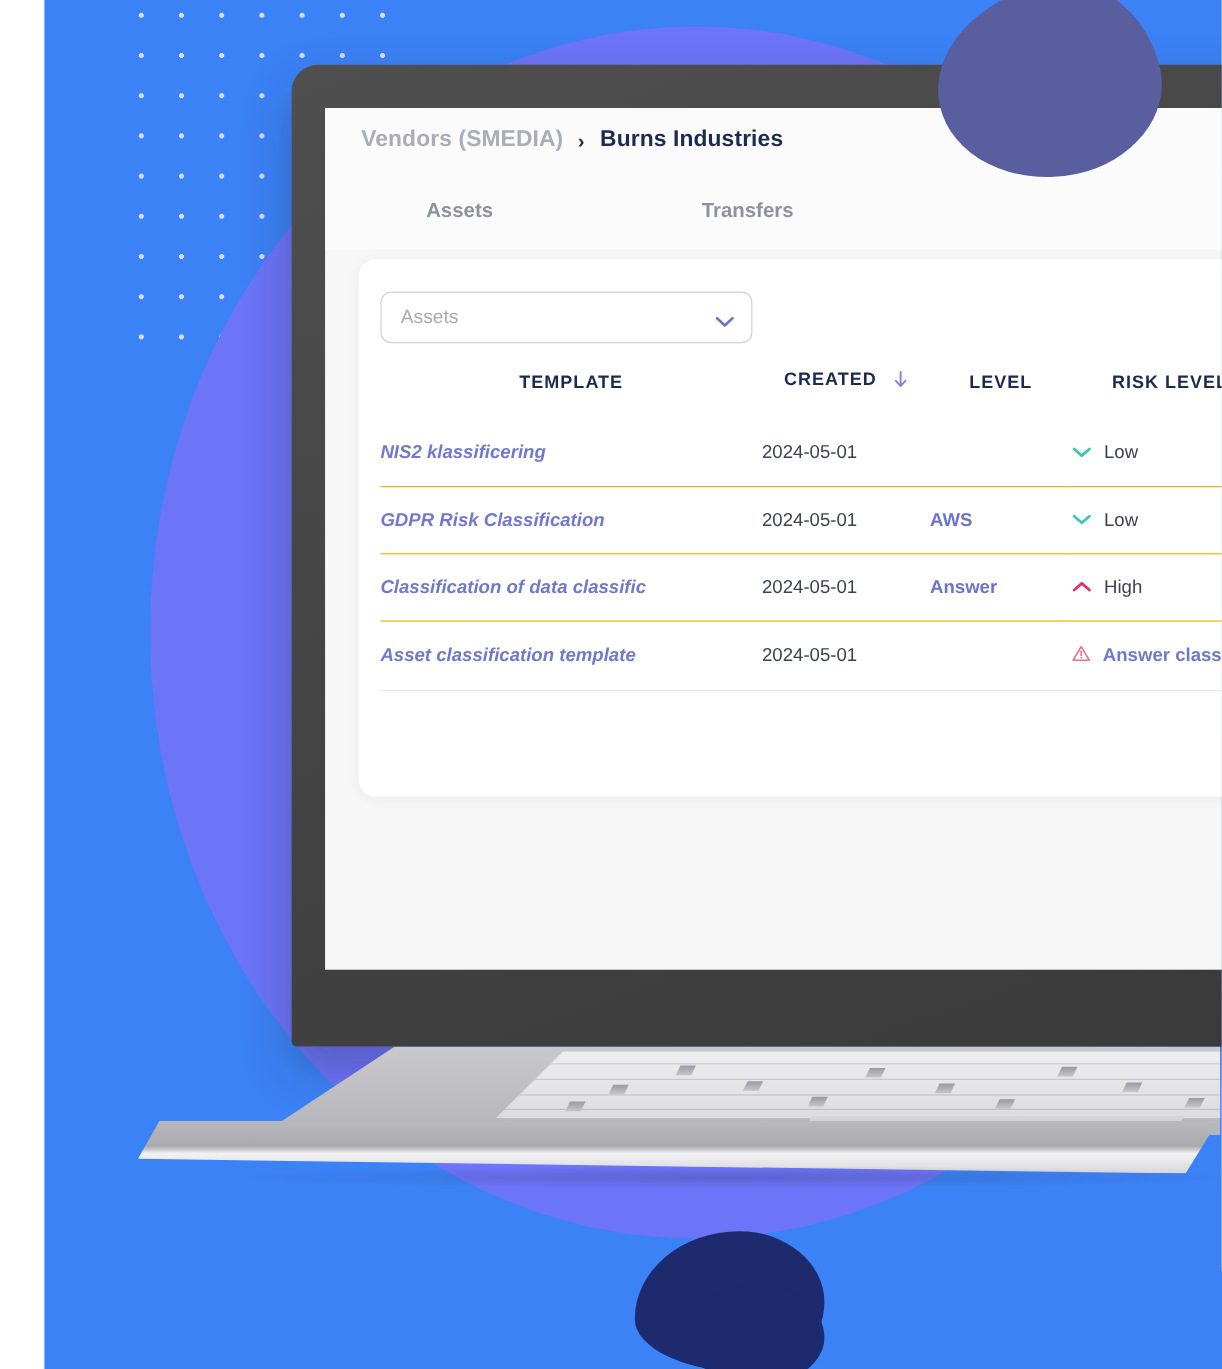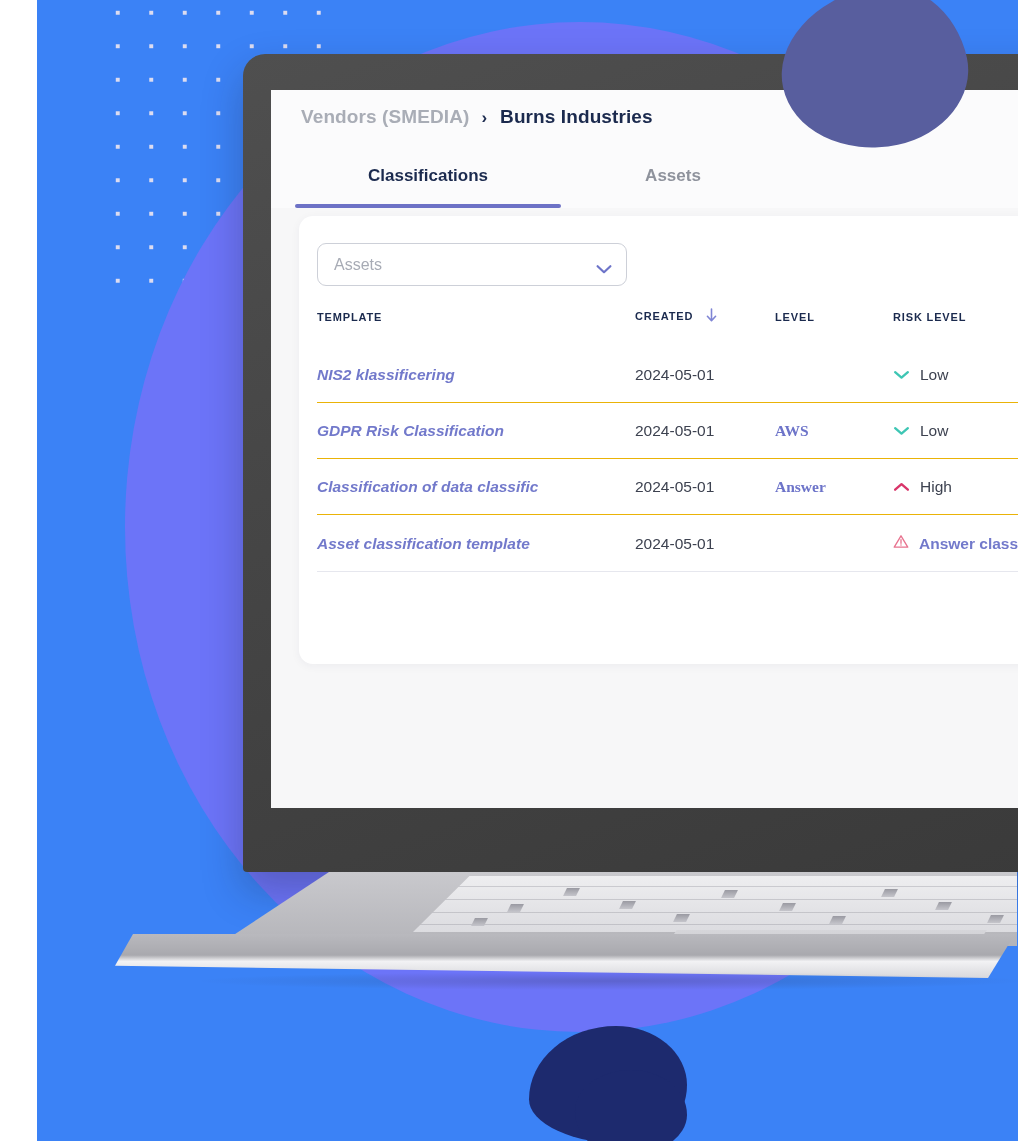--- a/index.html
+++ b/index.html
@@ -245,22 +245,22 @@
   .chev { width: 16px; height: 10px; flex: 0 0 auto; }
 
   table.grid {
     position: absolute;
     left: 18px; top: 92px;
     width: 740px;
     border-collapse: collapse;
     table-layout: fixed;
   }
   table.grid th {
-    text-align: left;
-    font-size: 11px;
+    text-align: center;
+    font-size: 15px;
     font-weight: 700;
     color: #1b2a4e;
     letter-spacing: 0.85px;
     padding: 0 0 22px 0;
     white-space: nowrap;
   }
   table.grid td {
     padding: 19px 0 18px 0;
     border-top: 1px solid #eab308;
     font-size: 15.5px;
@@ -278,21 +278,20 @@
   .link {
     color: #7279cb;
     font-weight: 700;
     cursor: pointer;
     font-style: italic;
   }
   .asset-link {
     color: #6d74c9;
     font-weight: 700;
     cursor: pointer;
-    font-family: Liberation Serif, serif;
   }
   .risk-cell { display: flex; align-items: center; gap: 10px; }
   .risk-label { font-size: 15.5px; color: #3d4250; }
   .risk-label.warn { color: #7279cb; font-weight: 700; }
   .sort-arrow { margin-left: 8px; vertical-align: -3px; }
   .last-row td { border-bottom: 1px solid #e6e7ee; }
 </style>
 </head>
 <body>
 
@@ -307,25 +306,25 @@
     <div class="screen">
       <div class="app">
 
         <div class="breadcrumb-bar">
           <span class="crumb-muted">Vendors (SMEDIA)</span>
           <span class="crumb-sep">›</span>
           <span class="crumb-active">Burns Industries</span>
         </div>
 
         <div class="tabs">
-          <div class="tab t1 active">
-            <span>Classifications</span>
-          </div>
           <div class="tab t2">
             <span>Assets</span>
+          </div>
+          <div class="tab t3">
+            <span>Transfers</span>
           </div>
         </div>
 
         <div class="card">
 
           <div class="select">
             <span class="select-value">Assets</span>
             <span class="chev">
               <svg viewBox="0 0 16 10" width="16" height="10" aria-hidden="true">
                 <path d="M1.6 2.2 L8 8.2 L14.4 2.2" fill="none" stroke="#6d74c9" stroke-width="2.2" stroke-linecap="round" stroke-linejoin="round"></path>

